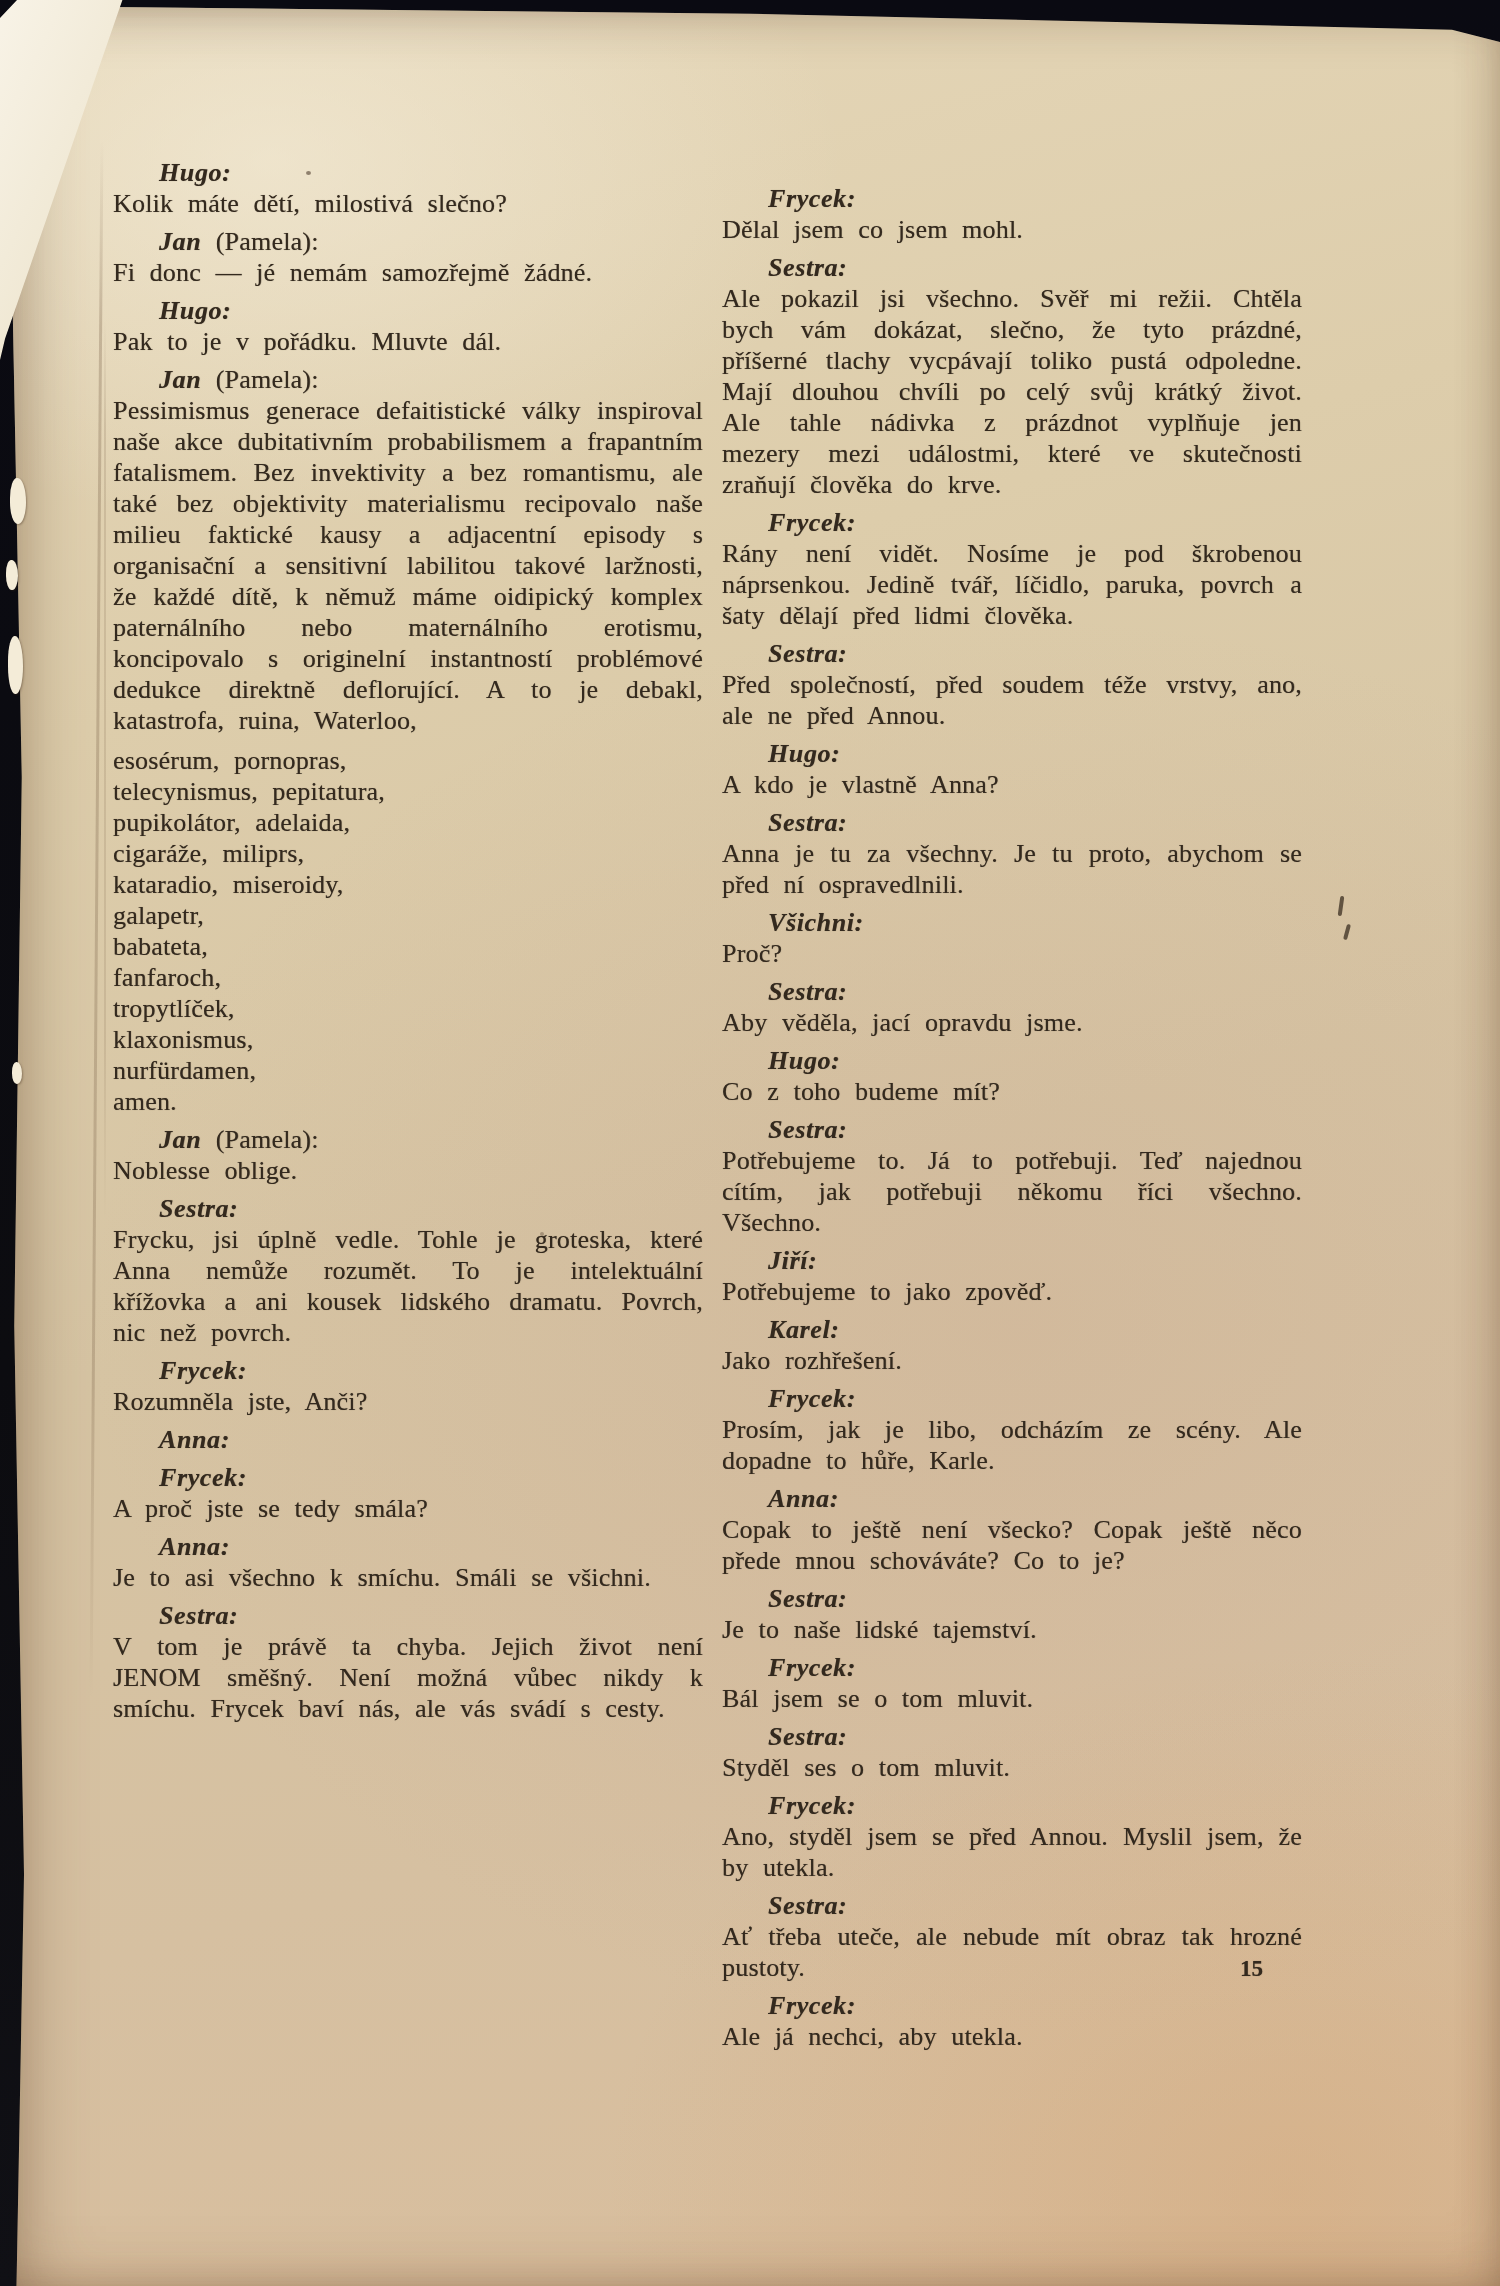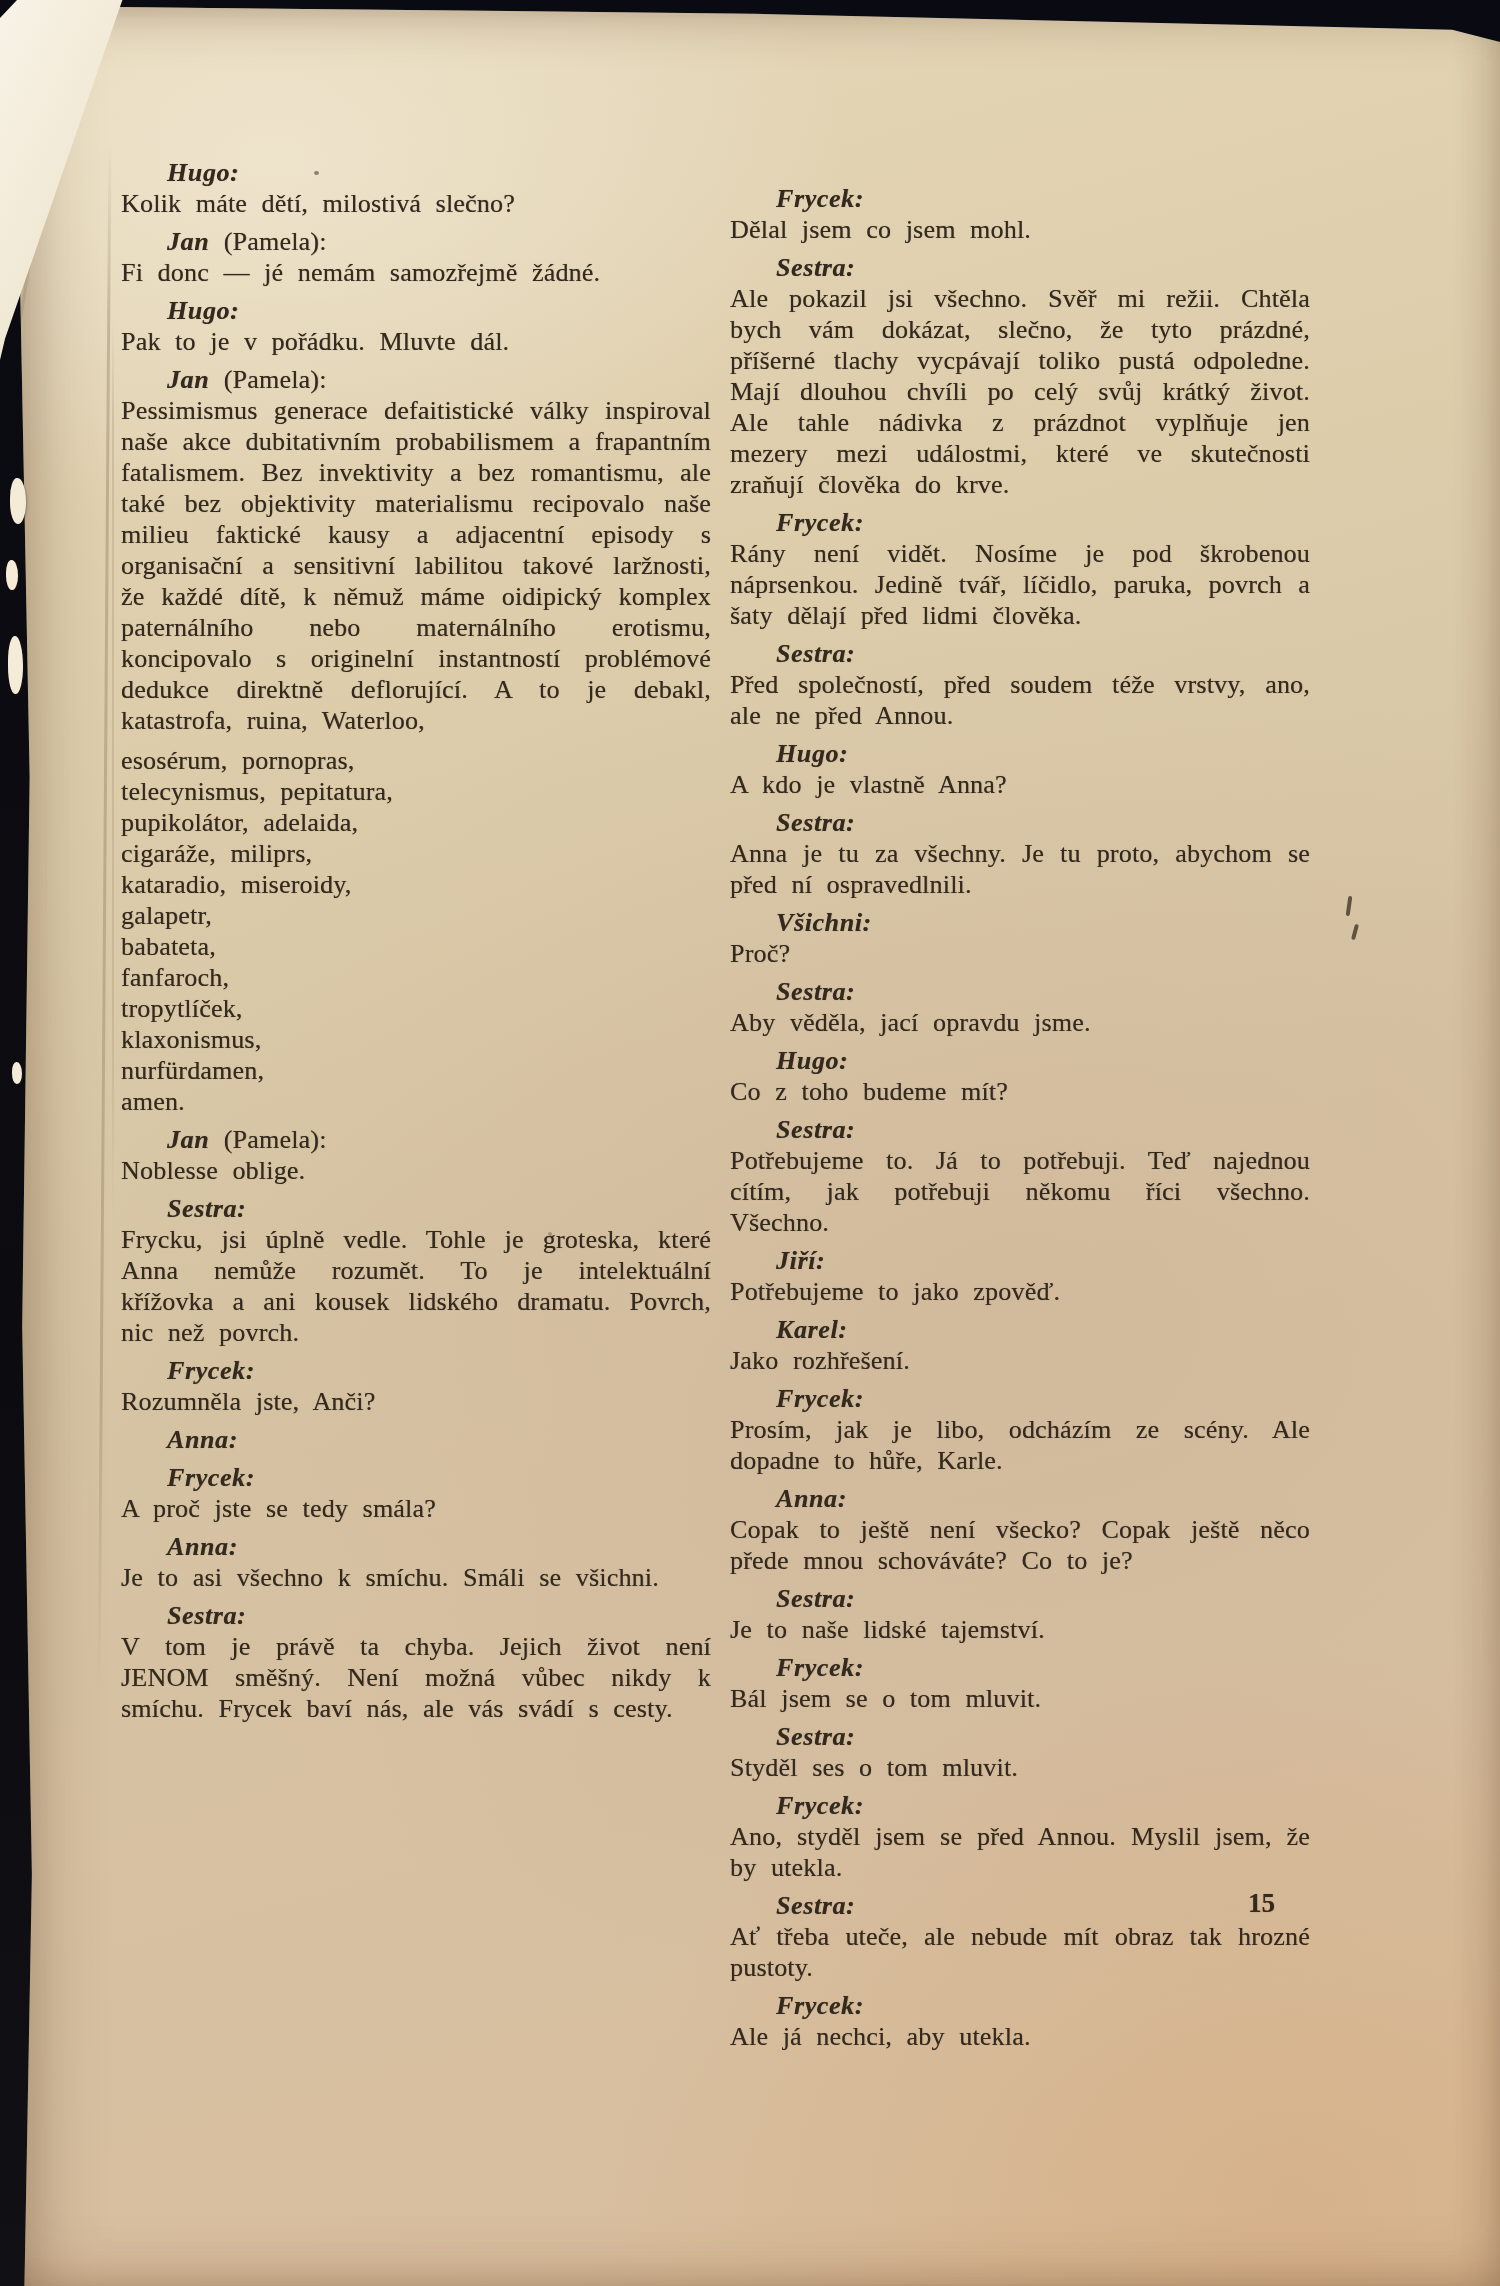--- a/index.html
+++ b/index.html
@@ -10,21 +10,21 @@
   .paper{position:absolute;inset:0;
     clip-path:polygon(1.2% 0.26%,50% 0.6%,96.8% 1.3%,100% 1.84%,100% 100%,1.1% 100%,1.6% 82%,0.95% 58%,1.45% 34%,0.8% 12%);
     background:
       radial-gradient(ellipse 820px 520px at 18% 7%, rgba(247,240,222,0.55), transparent 70%),
       radial-gradient(ellipse 950px 750px at 86% 96%, rgba(208,148,92,0.28), transparent 72%),
       radial-gradient(ellipse 1250px 950px at 68% 58%, rgba(193,150,132,0.20), transparent 75%),
       linear-gradient(165deg,#e6d8ba 0%,#ddcdab 28%,#d6c4a3 52%,#d6c0a1 74%,#d9bd9c 100%);
     box-shadow:inset 46px 0 70px -24px rgba(84,54,32,0.38),
                inset -18px 0 48px -22px rgba(84,54,32,0.28),
                inset 0 30px 60px -24px rgba(96,64,40,0.32),
-               inset 0 -26px 70px -30px rgba(140,84,44,0.25);margin-left:8px;}
+               inset 0 -26px 70px -30px rgba(140,84,44,0.25);}
   
   .corner-fold{position:absolute;left:0;top:0;width:170px;height:360px;
     clip-path:polygon(10% 0,72% 0,3% 94%,0 100%,0 5%);
     background:linear-gradient(115deg,#f8f3e7 0%,#efe7d2 55%,#e3d8bf 100%);}
   .fold-shadow{position:absolute;left:34px;top:-18px;width:28px;height:480px;
     transform:rotate(16deg);transform-origin:top left;
     background:linear-gradient(to right,rgba(70,50,35,0) 0%,rgba(70,50,35,0.30) 50%,rgba(70,50,35,0) 100%);}
   
   .crease{position:absolute;background:linear-gradient(to bottom,rgba(86,58,36,0) 0%,rgba(86,58,36,0.24) 12%,rgba(86,58,36,0.20) 80%,rgba(86,58,36,0) 100%);}
   .crease.c1{left:95px;top:140px;width:3px;height:1560px;transform:skewX(-0.4deg);}
@@ -48,21 +48,21 @@
        letter-spacing:0.2px;word-spacing:0.30em;
        text-shadow:0.3px 0.4px 0.7px rgba(51,41,30,0.55);}
   .col-left{left:113px;top:150px;width:590px;}
   .col-right{left:722px;top:176px;width:580px;}
   .speaker{padding-left:46px;margin-top:7px;white-space:nowrap;}
   .speaker em{font-style:italic;font-weight:bold;letter-spacing:0.6px;}
   .speaker span{font-style:normal;font-weight:normal;}
   .line{text-align:justify;}
   .verse{margin:9px 0 3px 0;}
   .verse-line{text-align:left;}
-  .page-number{position:absolute;left:1240px;top:1888px;font-size:27px;font-weight:bold;
+  .page-number{position:absolute;left:1240px;top:1956px;font-size:23px;font-weight:bold;
        color:#33291e;text-shadow:0.3px 0.4px 0.8px rgba(51,41,30,0.6);text-align:right;}
 </style>
 </head>
 <body>
 
 <div class="stage">
   <div class="paper">
     <div class="crease c1"></div>
     <div class="crease c2"></div>
     <div class="crease c3"></div>

